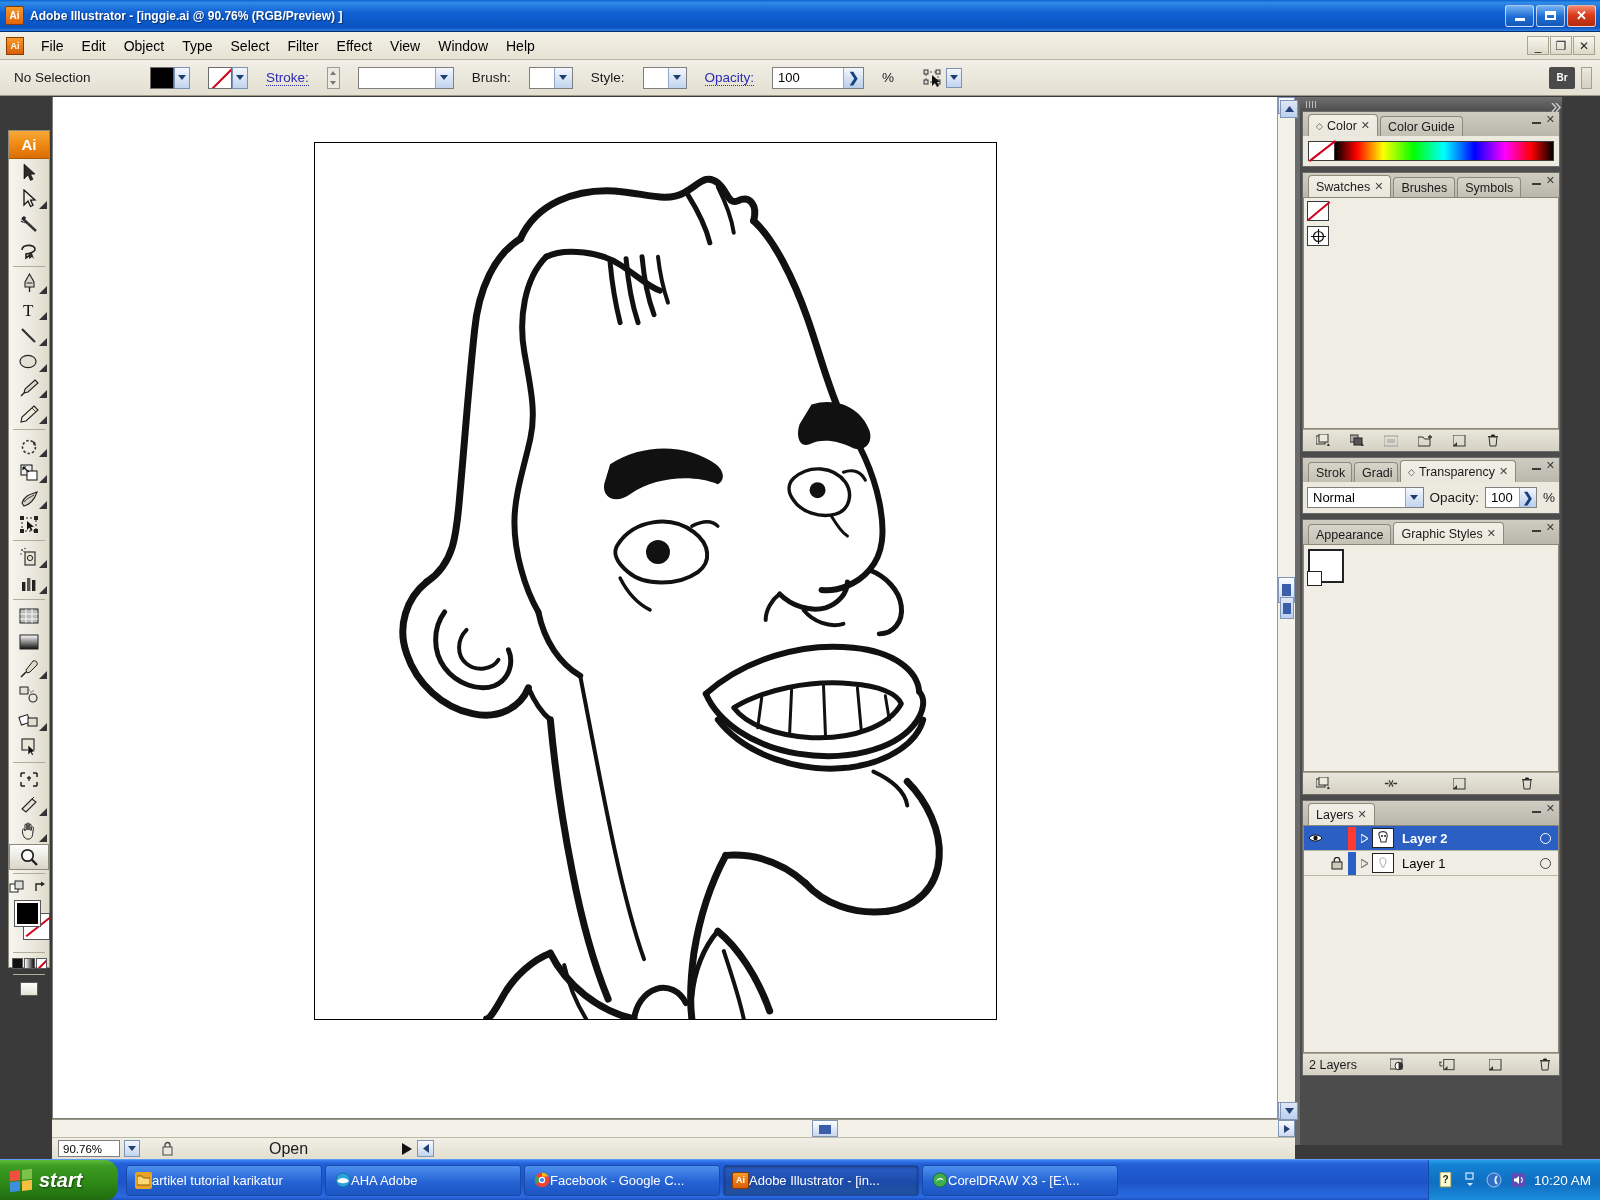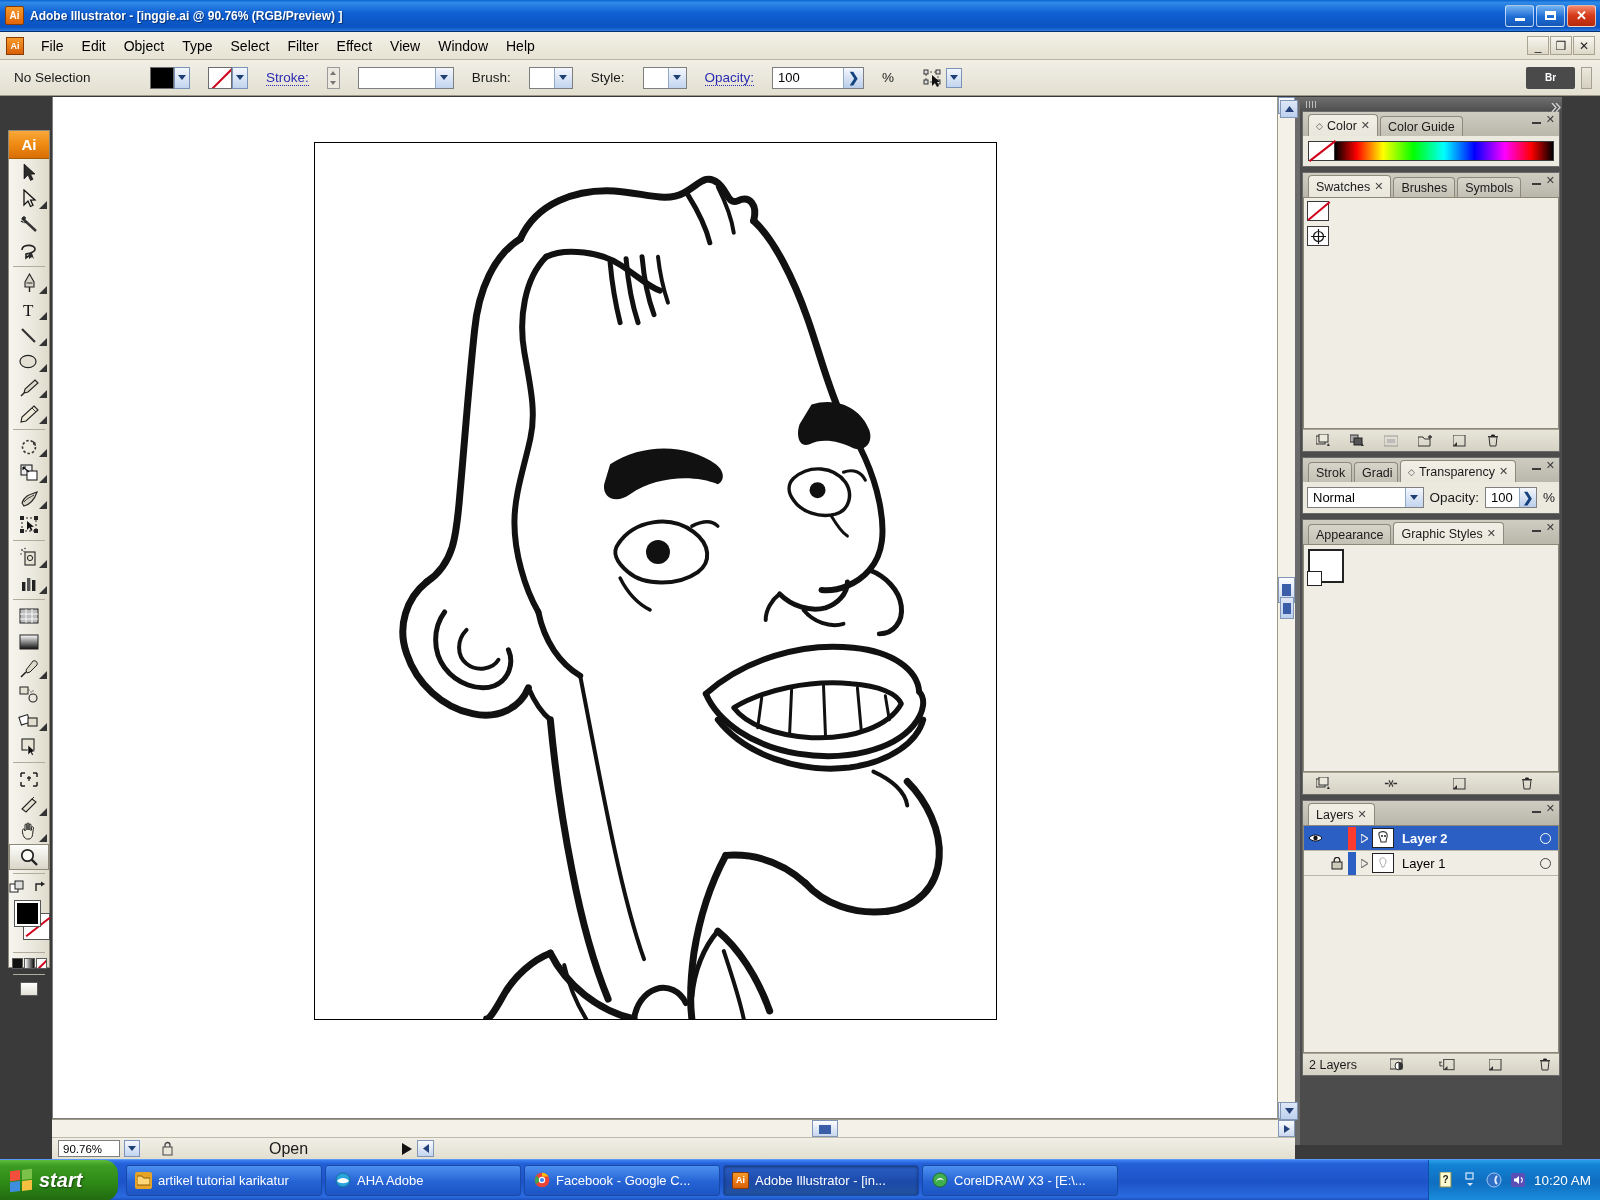--- a/index.html
+++ b/index.html
@@ -120,21 +120,21 @@
   .spin-dn::after { content:''; border-left:3px solid transparent; border-right:3px solid transparent; border-top:4px solid #777; }
   .opacity-btn {
     width: 20px; height: 100%;
     background: linear-gradient(to bottom,#f4f7fd,#b9cdea);
     border-left:1px solid #93a7c6;
     display:flex; align-items:center; justify-content:center;
     color:#16417f; font-size:13px; font-weight:bold;
   }
   .cb-right { margin-left:auto; display:flex; align-items:center; gap:6px; padding-right:8px; }
   .bridge-ico {
-    width: 49px; height: 22px; background:#4a4a4a; color:#fff;
+    width: 26px; height: 22px; background:#4a4a4a; color:#fff;
     font-size:10px; font-weight:bold; display:flex; align-items:center; justify-content:center;
     border-radius:2px; position:relative;
   }
   .panel-handle { width: 11px; height: 22px; background: linear-gradient(to bottom,#ebe8dd,#d4d0c0); border:1px solid #a5a091; }
 
   
   .toolbox {
     position: absolute; left: 8px; top: 130px; width: 42px; height: 838px;
     background: linear-gradient(to right,#f6f5ef 0%,#eceadf 55%,#dedbcc 100%);
     border: 1px solid #8e8a7b;
@@ -301,21 +301,21 @@
     color:#fff; font-style:italic; font-weight:bold; font-size:20px;
     text-shadow: 1px 1px 2px rgba(0,0,0,.5);
   }
   .winflag { width:22px; height:21px; display:grid; grid-template-columns:1fr 1fr; grid-template-rows:1fr 1fr; gap:1.5px; transform: skewY(-6deg); }
   .winflag i { display:block; }
   .tasks { display:flex; align-items:center; gap:3px; padding-left:8px; flex:1; }
   .taskbtn {
     height: 31px; min-width: 196px; max-width: 200px;
     background: linear-gradient(to bottom,#4c90f0,#2563d4 55%,#1c55c4);
     border:1px solid #1a4aa8; border-radius:3px;
-    display:flex; align-items:center; gap:6px; padding: 0 8px;
+    display:flex; align-items:center; padding: 0 8px;
     color:#fff; font-size:13px; white-space:nowrap; overflow:hidden;
   }
   .taskbtn.active { background: linear-gradient(to bottom,#2a5fc6,#1c4aaa 55%,#21529e); box-shadow: inset 0 1px 3px rgba(0,0,0,.45); }
   .tb-ico { width:17px; height:17px; flex:none; display:flex; align-items:center; justify-content:center; border-radius:2px; font-size:9px; font-weight:bold; color:#fff; }
   .tray {
     margin-left:auto; height:41px; min-width:168px;
     background: linear-gradient(to bottom,#28a0e8 0%,#1382d4 12%,#0f6ec0 55%,#1a8ada 95%);
     border-left:1px solid #0f4fa8;
     display:flex; align-items:center; gap:8px; padding: 0 9px;
     color:#fff; font-size:13.5px;

